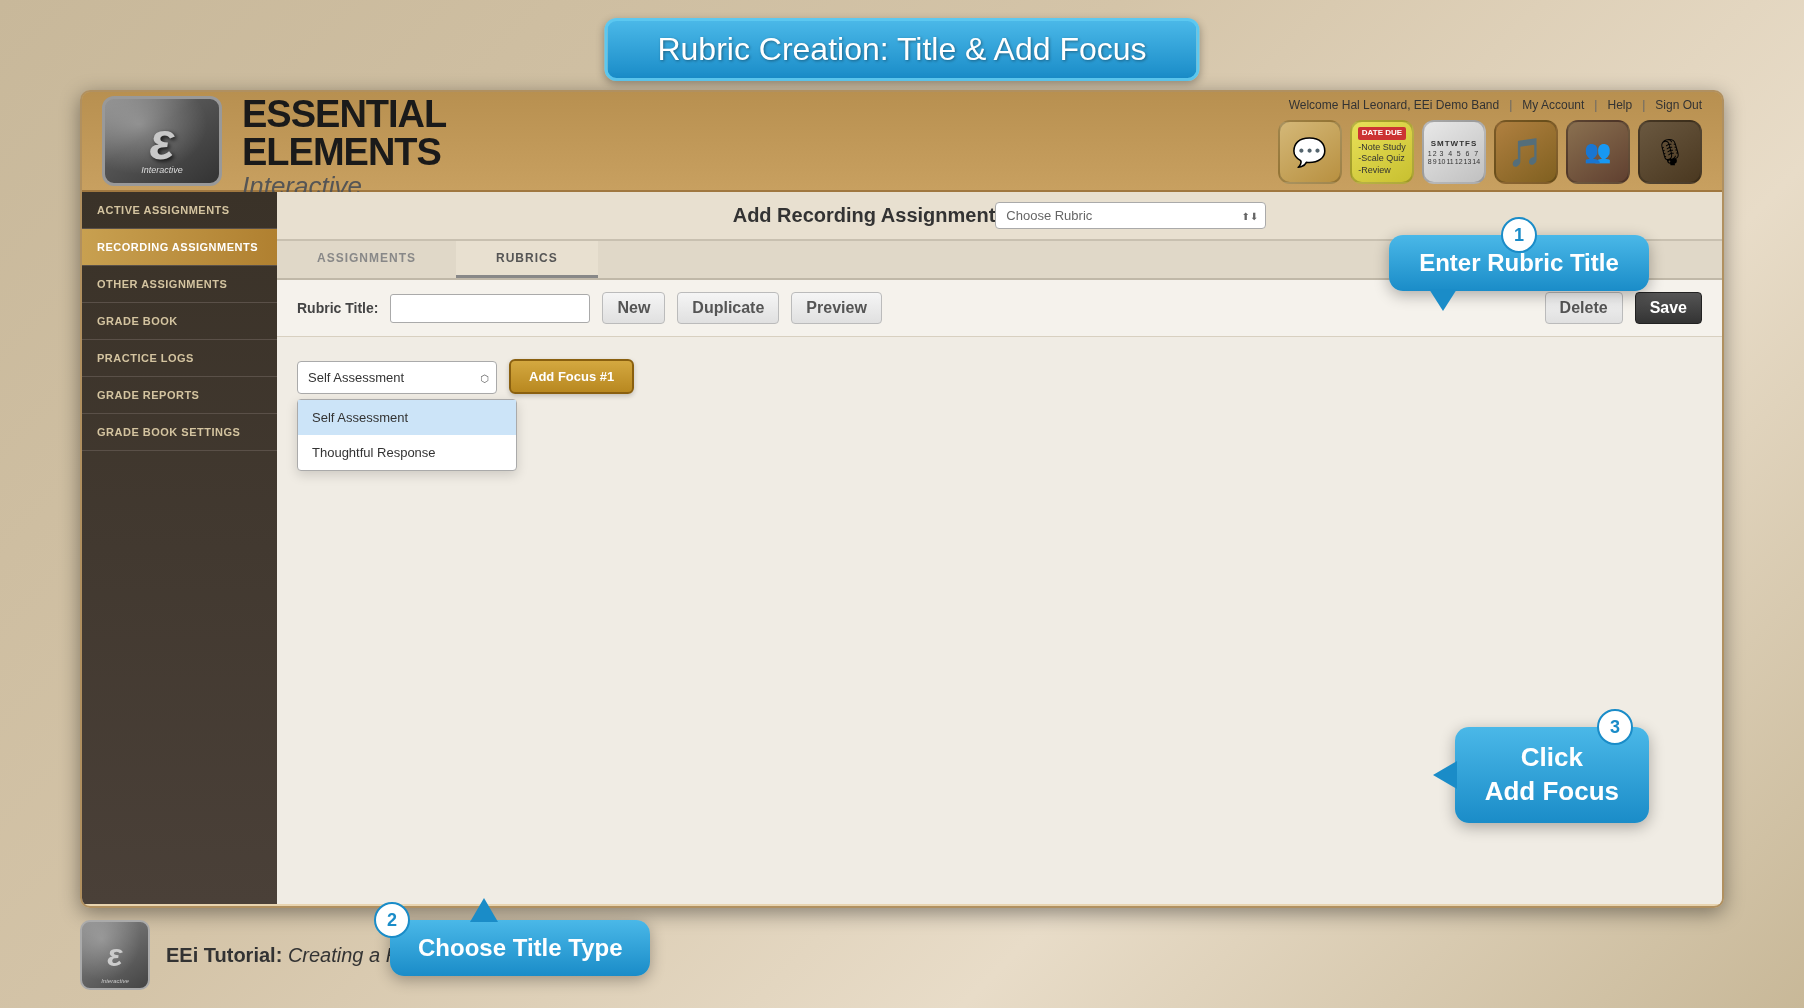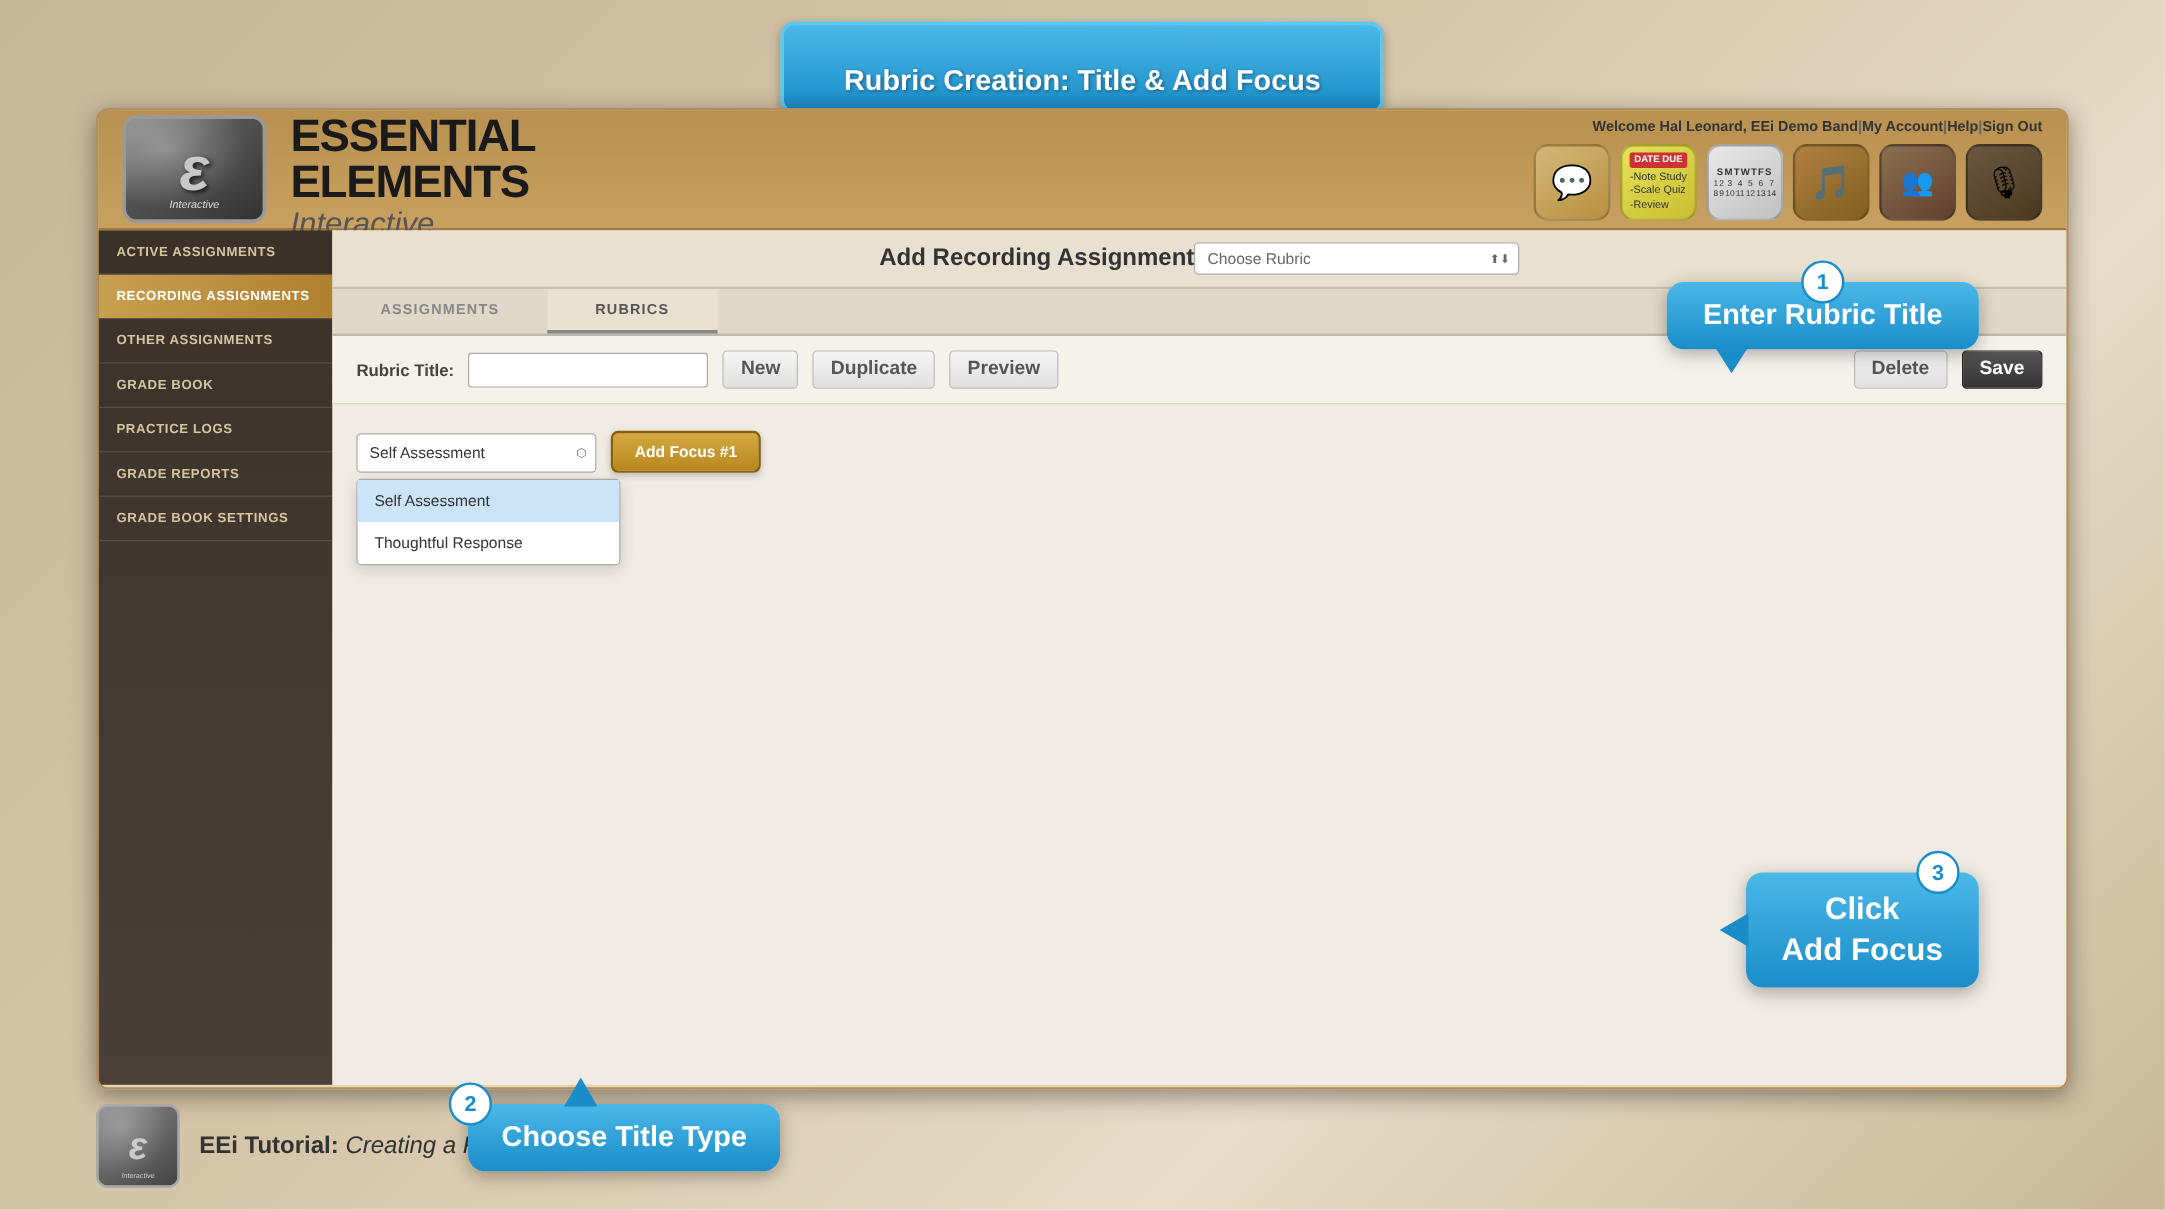--- a/index.html
+++ b/index.html
@@ -20,25 +20,24 @@
       transform: translateX(-50%);
       background: linear-gradient(180deg, #4ab8e8 0%, #1a8cc8 100%);
       border: 3px solid #5cc8f0;
       border-radius: 12px;
       padding: 10px 50px;
       text-align: center;
       box-shadow: 0 3px 8px rgba(0,0,0,0.3);
     }
     .title-banner h1 {
       color: white;
-      font-size: 24px;
-      font-weight: bold;
+      font-size: 32px;
+      font-weight: normal;
       text-shadow: 1px 1px 3px rgba(0,0,0,0.4);
       white-space: nowrap;
-      margin-top: 23px;
     }
 
     
     .app-container {
       position: absolute;
       top: 90px;
       left: 80px;
       right: 80px;
       bottom: 100px;
       background: linear-gradient(180deg, #c8a870 0%, #d4b880 30%, #e8d4b0 100%);
@@ -129,21 +128,21 @@
     .header-right {
       display: flex;
       flex-direction: column;
       align-items: flex-end;
       gap: 8px;
     }
     .welcome-bar {
       font-size: 12px;
       color: #333;
       display: flex;
-      font-weight: bold;
+      gap: 10px;
     }
     .welcome-bar a {
       color: #333;
       text-decoration: none;
     }
     .welcome-bar .separator { color: #666; }
 
     .header-icons {
       display: flex;
       gap: 8px;

